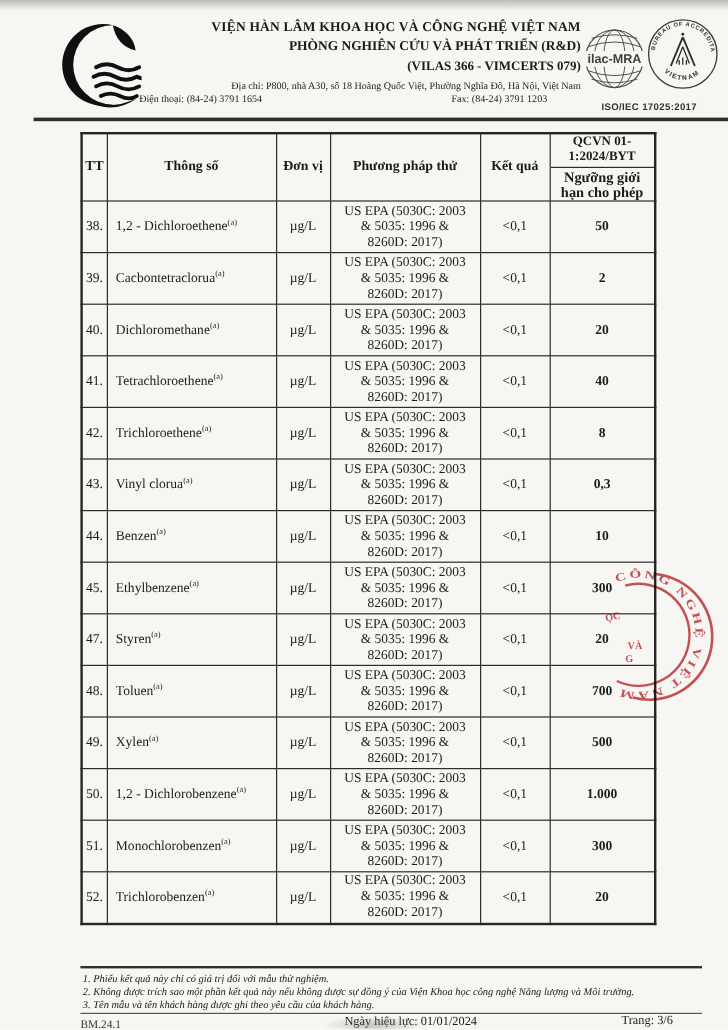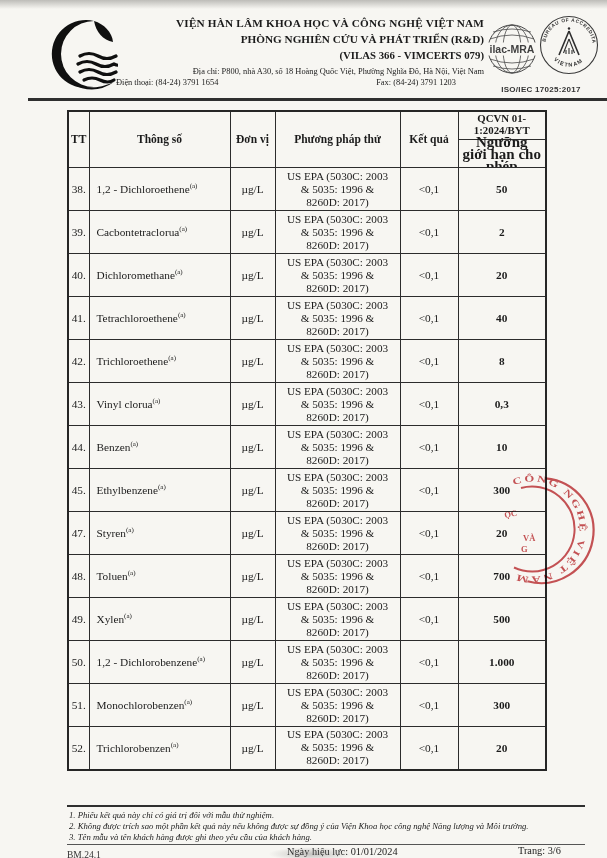--- a/index.html
+++ b/index.html
@@ -39,21 +39,21 @@
   .results tbody tr{height:43px;}
   .results tbody tr.short{height:24px;}
   td.c-param{text-align:left;padding-left:7px;}
   td.c-method{line-height:13px;font-size:11.2px;}
   td.c-limit{font-weight:bold;}
   sup{font-size:7px;line-height:0;}
   th.th-qcvn{vertical-align:top;}
   .qcvn-top{height:27px;display:flex;align-items:flex-start;justify-content:center;
     border-bottom:1px solid #2c2c2c;font-size:10.8px;line-height:12px;}
   .qcvn-sub{height:27px;display:flex;align-items:center;justify-content:center;
-    font-size:15px;line-height:12px;padding:0 4px;}
+    font-size:12px;line-height:12px;padding:0 4px;}
 
   
   .sep1{left:67px;top:805px;width:518px;height:2px;background:#2f2f2f;}
   .footnotes{left:69px;top:810px;width:516px;font-style:italic;
     font-size:8.7px;line-height:11.2px;}
   .sep2{left:67px;top:844px;width:518px;height:1px;background:#555;}
   .form-code{left:67px;top:850px;font-size:9.5px;color:#333;}
   .effective{left:287px;top:846px;font-size:10.3px;}
   .page-num{left:518px;top:845px;font-size:10.3px;}
 

